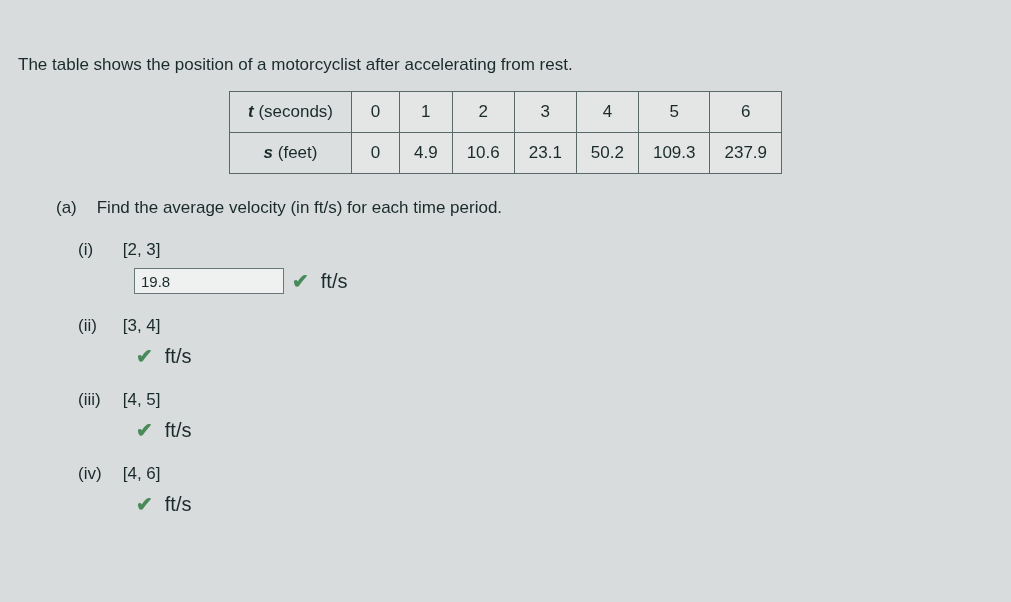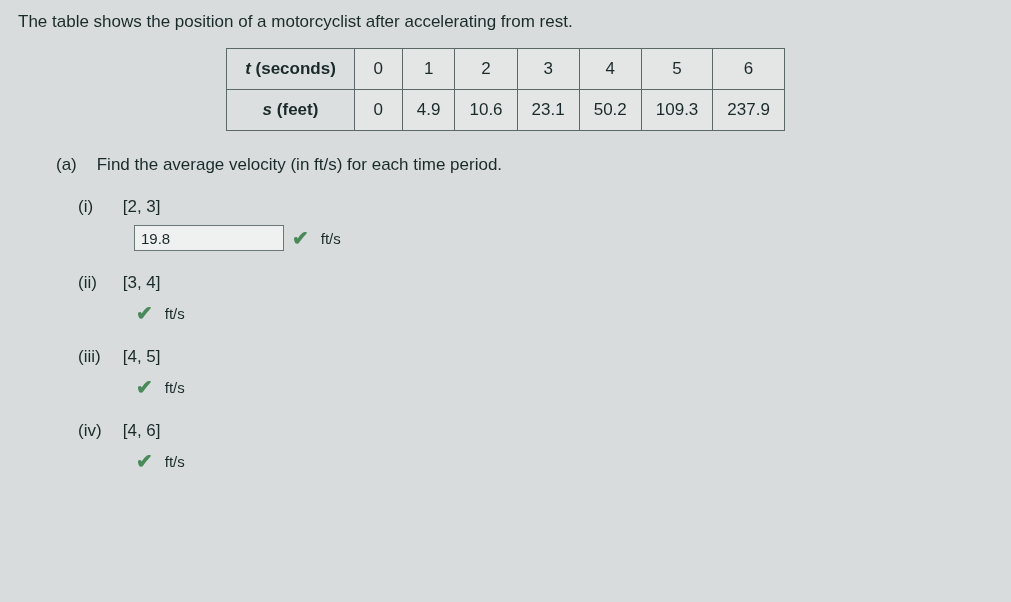--- a/index.html
+++ b/index.html
@@ -12,20 +12,21 @@
       background: #d8dcdc;
       color: #1a2a2a;
       padding: 12px 18px;
       width: 1011px;
       height: 602px;
       overflow: hidden;
       font-size: 17px;
     }
     .prompt-text {
       margin-bottom: 16px;
+      margin-top: 43px;
     }
     .data-table {
       border-collapse: collapse;
       margin: 0 auto 24px auto;
       background: #e3e6e5;
     }
     .data-table td, .data-table th {
       border: 1px solid #5a6868;
       padding: 10px 14px;
       text-align: center;
@@ -36,21 +37,21 @@
       background: #dbdfdf;
       font-weight: normal;
       font-style: normal;
       padding: 10px 18px;
     }
     .data-table .header-cell .var {
       font-style: italic;
       font-weight: bold;
     }
     .data-table .header-cell .unit {
-      font-weight: bold;
+      font-weight: normal;
     }
     .part-label {
       display: inline-block;
       width: 36px;
     }
     .part-row {
       margin: 8px 0 20px 38px;
     }
     .subpart {
       margin: 22px 0 0 60px;
@@ -76,21 +77,21 @@
       color: #1a2a2a;
       font-family: inherit;
     }
     .check-icon {
       color: #4a8a5a;
       font-size: 20px;
       font-weight: bold;
       margin: 0 6px 0 2px;
     }
     .unit-label {
-      font-size: 15px;
+      font-size: 20px;
     }
   </style>
 </head>
 <body>
 
 <div class="prompt-text">The table shows the position of a motorcyclist after accelerating from rest.</div>
 
 <table class="data-table">
   <tbody>
       <tr>

